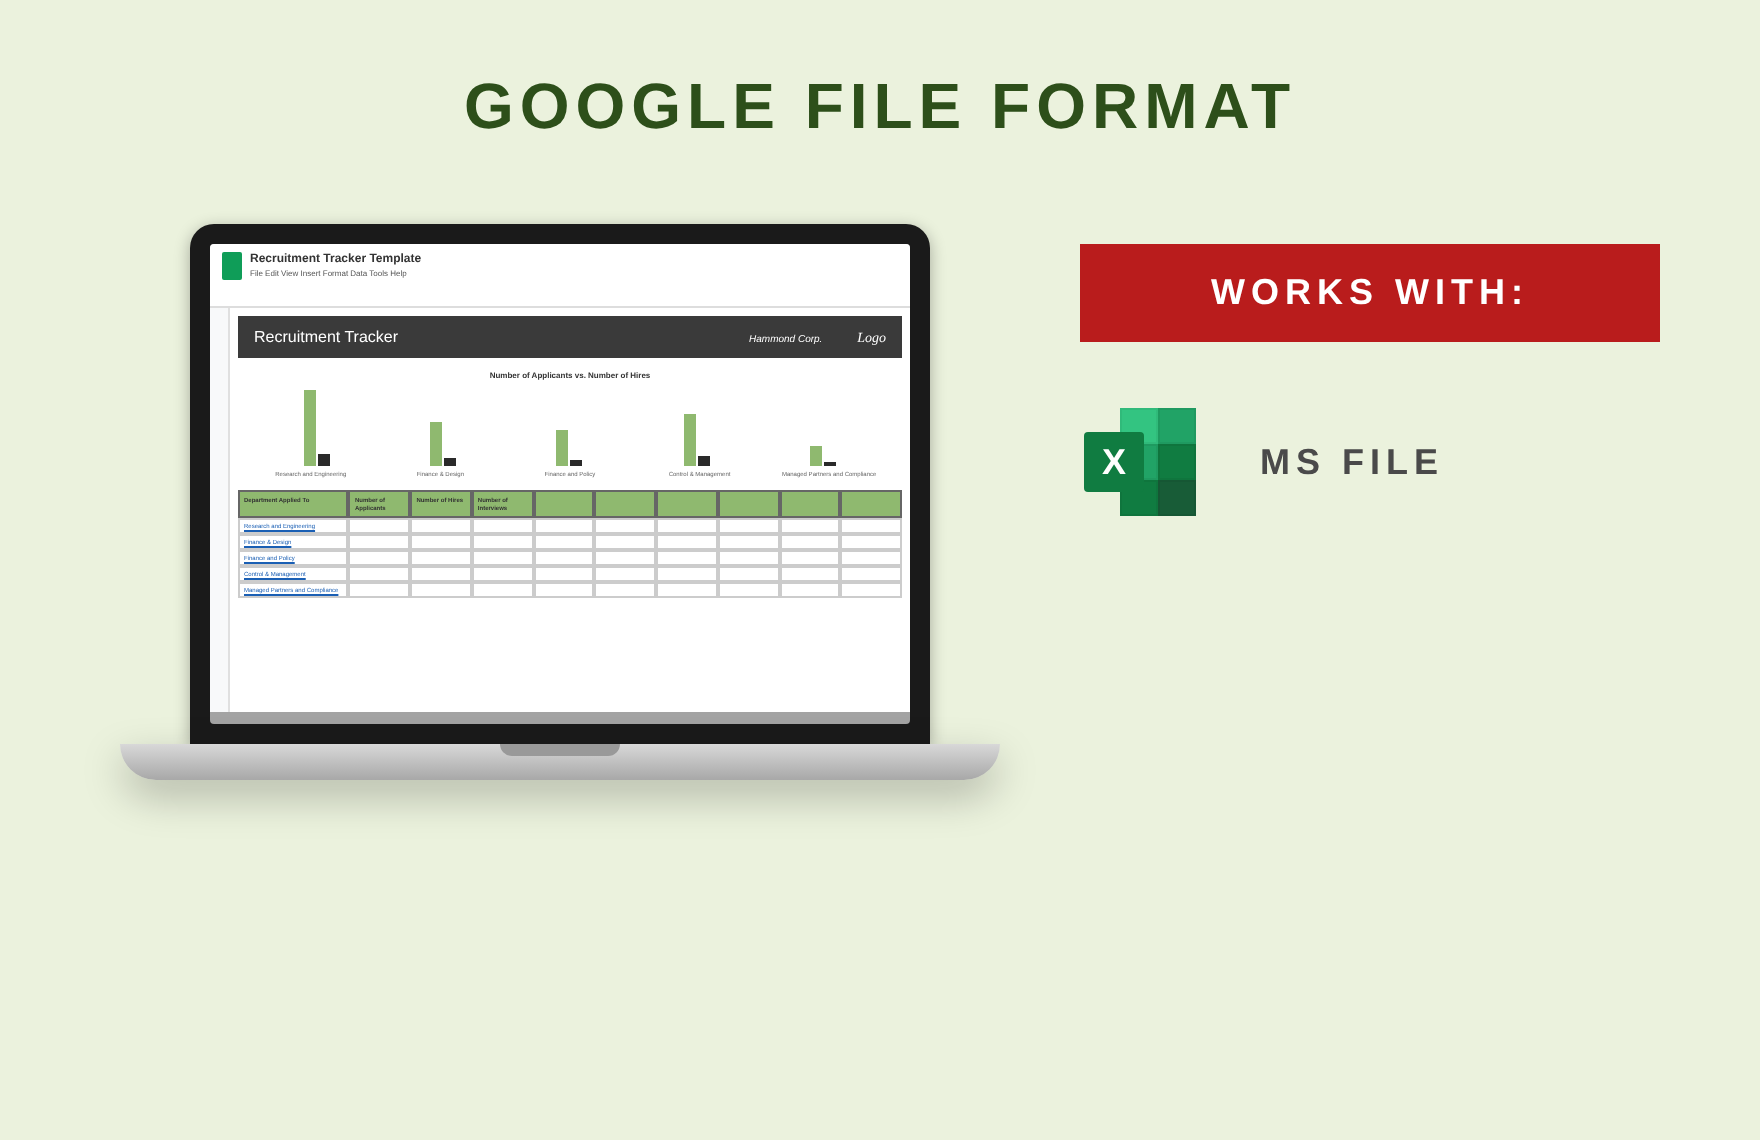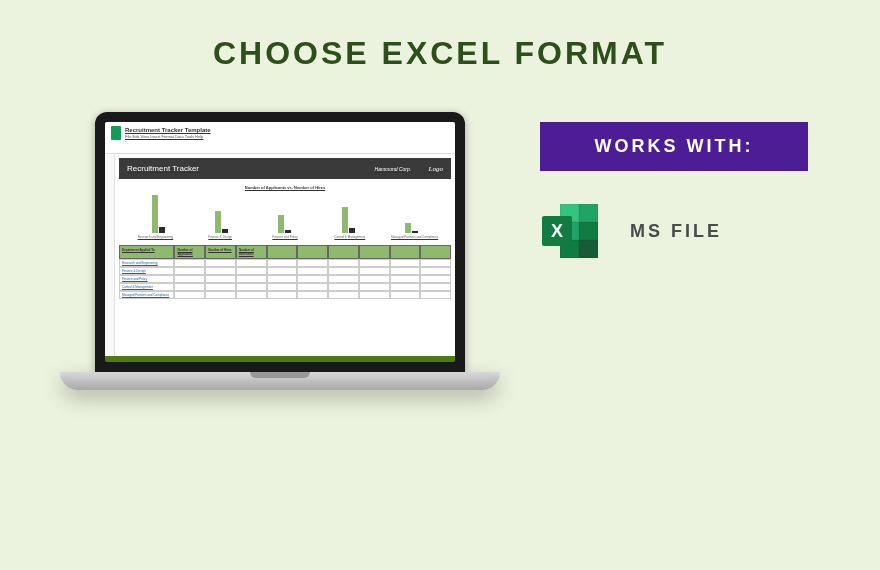--- a/index.html
+++ b/index.html
@@ -34,26 +34,25 @@
   height: 260px;
   background: #1a1a1a;
   border-radius: 12px 12px 0 0;
   margin: 0 auto;
   padding: 10px;
   box-shadow: 0 2px 8px rgba(0,0,0,0.3);
 }
 .screen-inner {
   width: 100%;
   height: 100%;
-  background: #4d7c0f;
+  background: #a3a3a3;
   border-radius: 2px;
   overflow: hidden;
   font-size: 5px;
   color: #333;
-  text-decoration: underline;
 }
 .sheet-menubar {
   background: #fff;
   padding: 4px 6px;
   display: flex;
   align-items: center;
   gap: 4px;
 }
 .sheet-logo {
   width: 10px;
@@ -182,28 +181,28 @@
   position: absolute;
   left: 50%;
   top: 0;
   transform: translateX(-50%);
 }
 .options-area {
   flex: 1;
   padding-top: 10px;
 }
 .works-with-badge {
-  background: #4c1d95;
+  background: #b91c1c;
   color: #fff;
   font-size: 18px;
   font-weight: 700;
   letter-spacing: 3px;
   text-align: center;
   padding: 14px 30px;
-  width: 268px;
+  width: 290px;
 }
 .format-list {
   margin-top: 30px;
 }
 .format-item {
   display: flex;
   align-items: center;
   gap: 30px;
   margin-bottom: 30px;
 }
@@ -314,21 +313,21 @@
 .format-label {
   font-size: 18px;
   font-weight: 600;
   letter-spacing: 3px;
   color: #4a4a4a;
 }
 </style>
 </head>
 <body>
 
-<h1 class="main-title">CHOOSE EXCEL FORMAT</h1>
+<h1 class="main-title">GOOGLE FILE FORMAT</h1>
 
 <div class="content-wrap">
 
   <div class="laptop-area">
     <div class="laptop-screen">
       <div class="screen-inner">
         <div class="sheet-menubar">
           <div class="sheet-logo"></div>
           <div>
             <div class="sheet-title">Recruitment Tracker Template</div>

